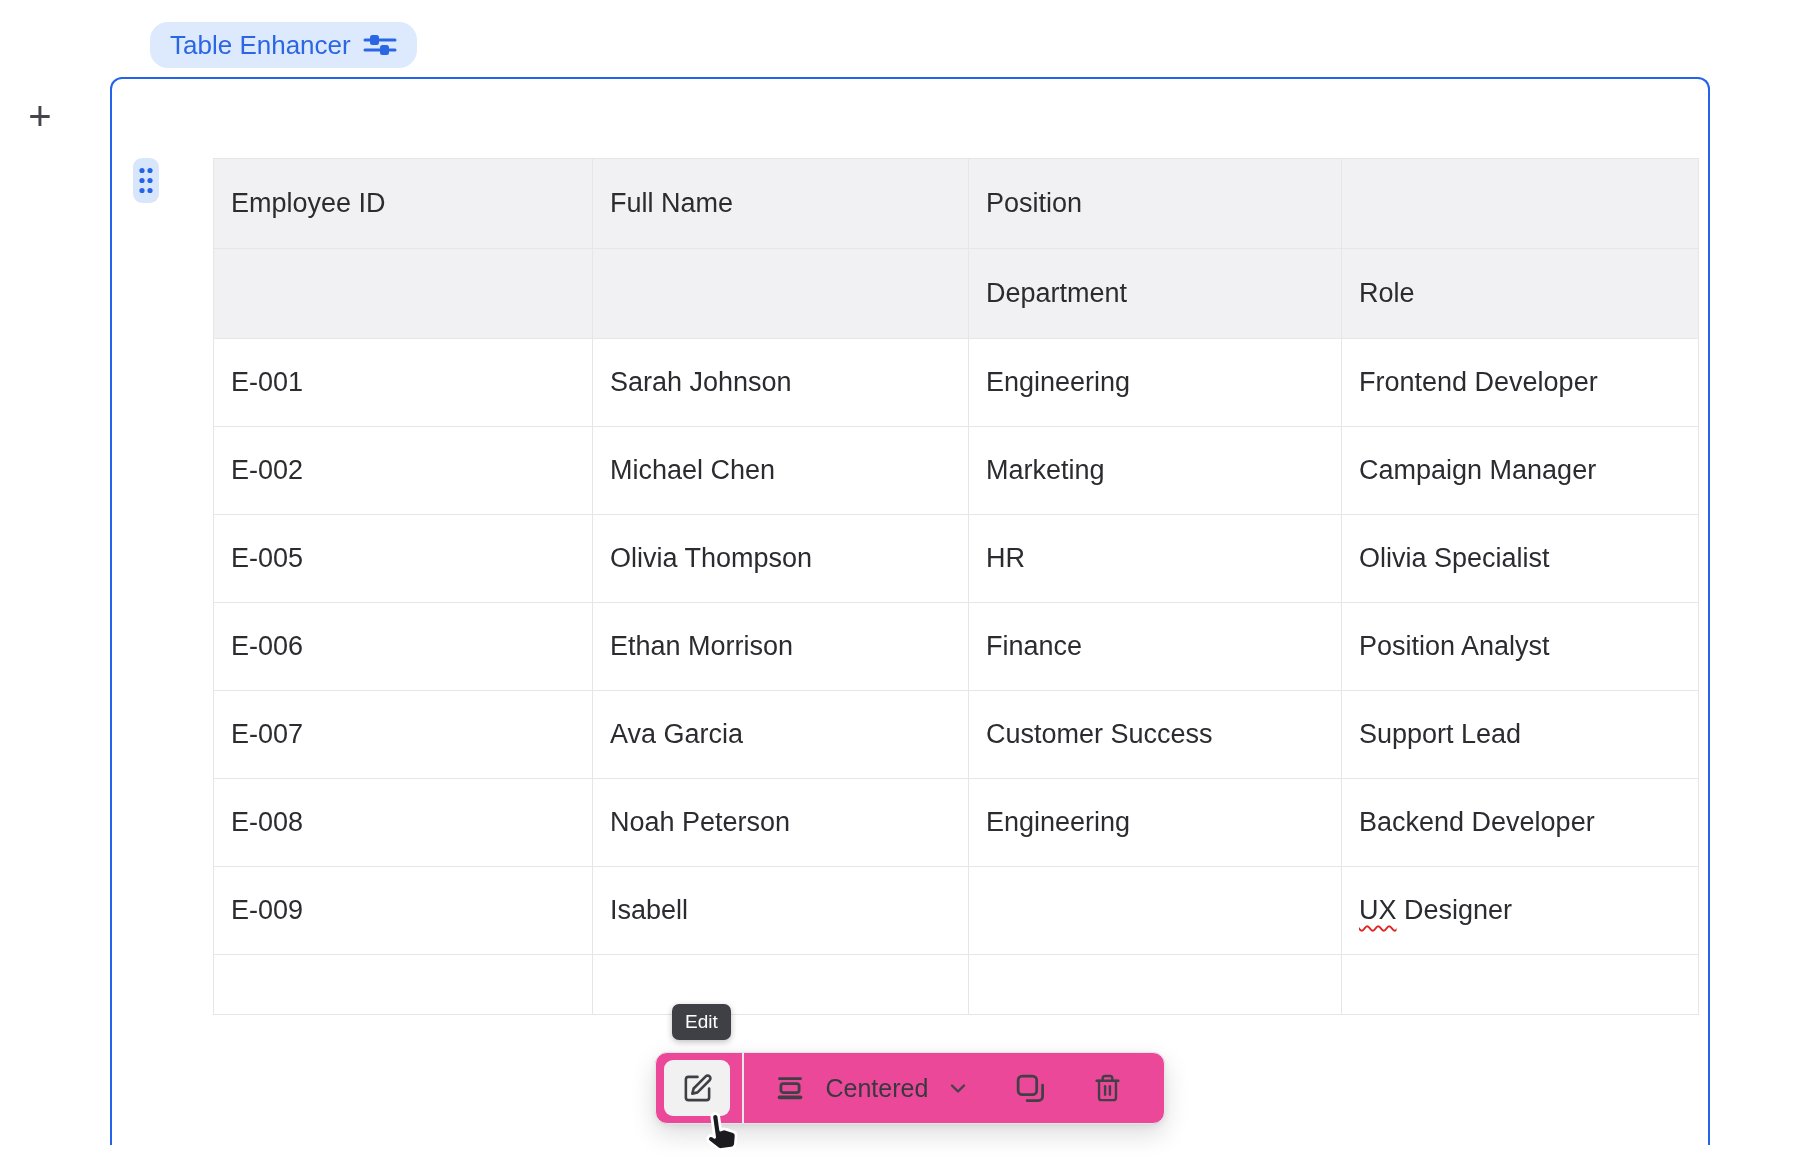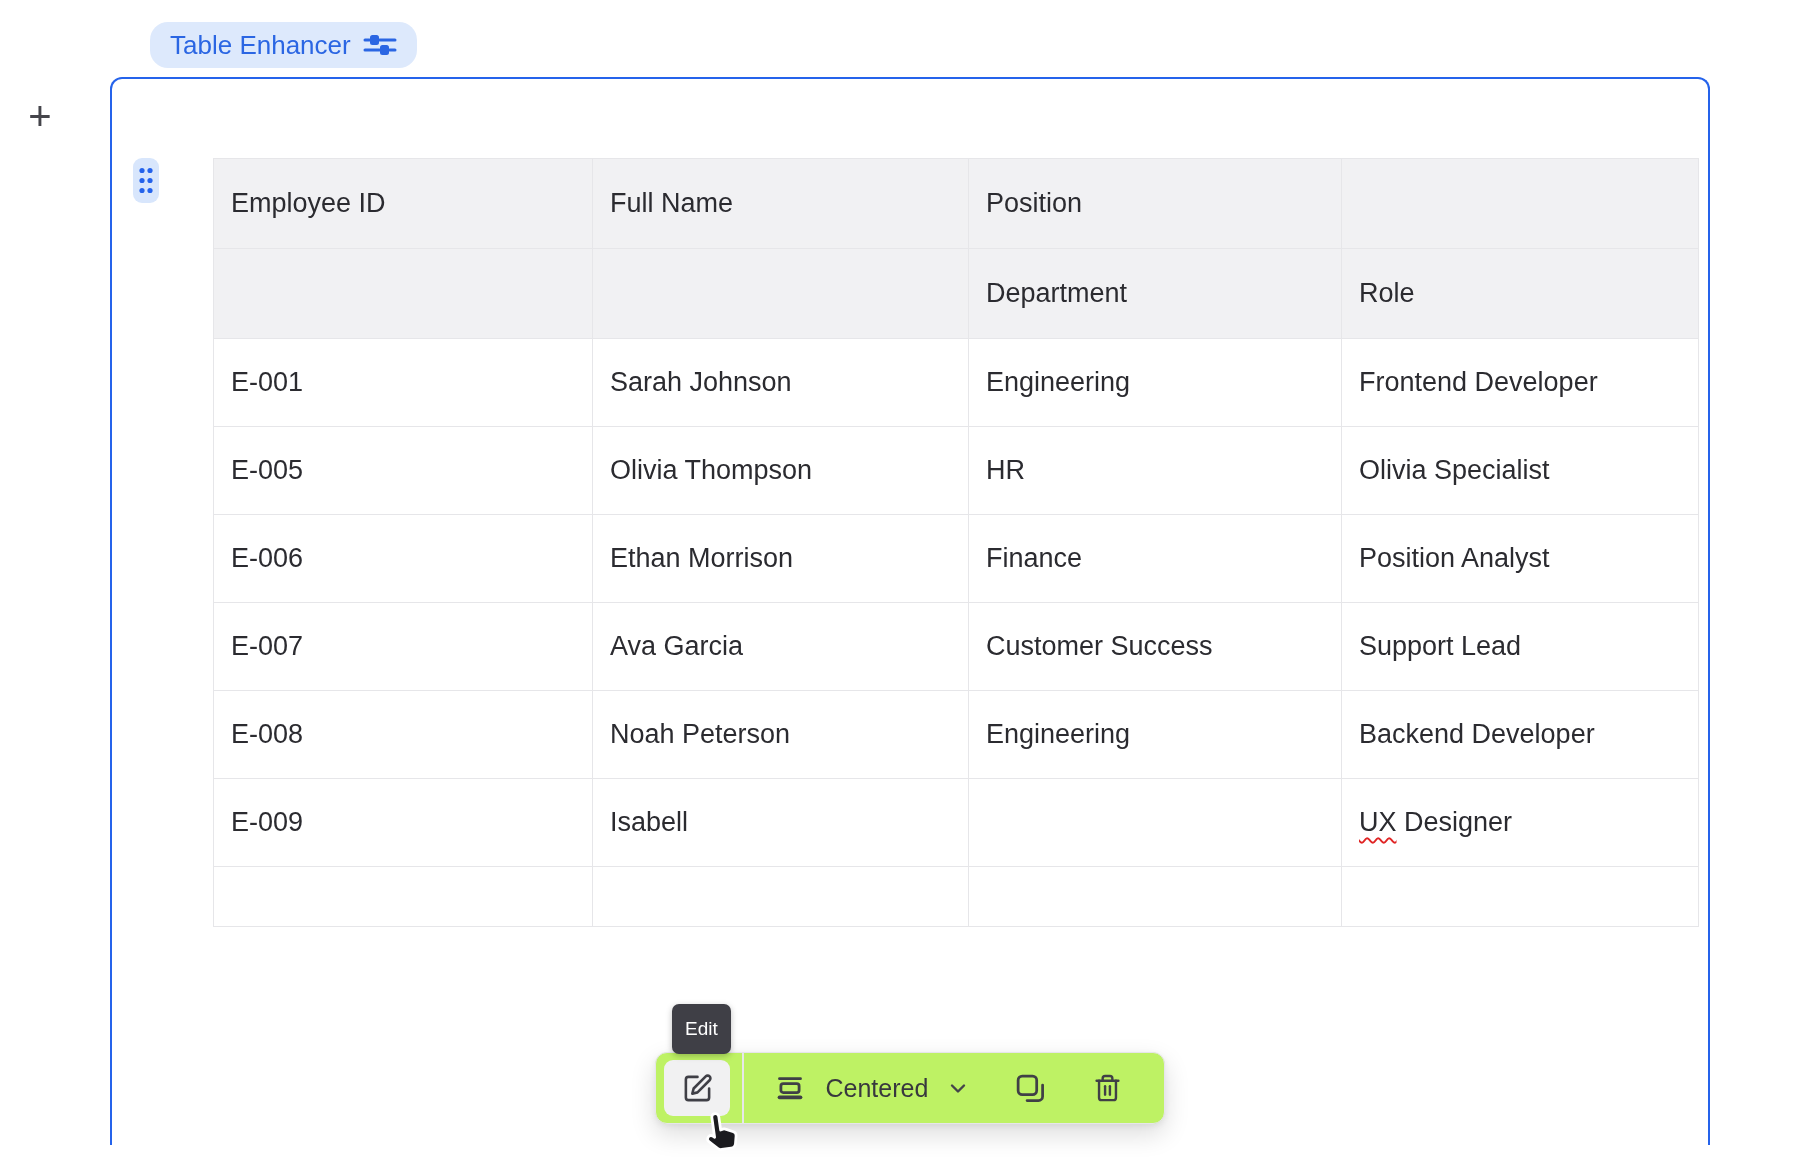--- a/index.html
+++ b/index.html
@@ -27,35 +27,35 @@
   table.emp th,table.emp td{
     border:1.5px solid #e6e6e9;font-size:27px;font-weight:400;text-align:left;
     padding:0 12px 0 17px;color:#2b2b30;vertical-align:middle;white-space:nowrap;overflow:hidden;}
   table.emp thead th{background:#f1f1f3;}
   tr.hrow{height:90px;}
   tr.drow{height:88px;}
   tr.sliver{height:60px;}
   .squiggle{text-decoration:underline;text-decoration-style:wavy;text-decoration-color:#e02424;
     text-decoration-thickness:1.5px;text-underline-offset:6px;}
   
-  .toolbar{position:absolute;left:655px;top:1052px;width:510px;height:72px;background:#bef264;
+  .toolbar{position:absolute;left:655px;top:1052px;width:510px;height:72px;background:#ec4899;
     border:1.5px solid #e6e6e9;border-radius:12px;box-shadow:0 10px 26px rgba(0,0,0,.14),0 2px 6px rgba(0,0,0,.06);
     display:flex;align-items:center;box-sizing:border-box;}
   .tb-edit-btn{margin-left:8px;width:66px;height:56px;background:#f1f1f2;border-radius:9px;
     display:flex;align-items:center;justify-content:center;cursor:pointer;flex:none;}
   .tb-divider{margin-left:12px;width:1.5px;align-self:stretch;background:#e7e7ea;flex:none;}
   .tb-align{margin-left:32px;display:flex;align-items:center;cursor:pointer;flex:none;}
   .tb-align .al-label{margin-left:22px;font-size:25px;color:#38383e;}
   .tb-align .chev{margin-left:18px;display:flex;}
   .tb-iconbtn{display:flex;align-items:center;justify-content:center;cursor:pointer;flex:none;}
   .tb-copy{margin-left:44px;}
   .tb-trash{margin-left:46px;}
   
   .tooltip{position:absolute;left:672px;top:1004px;height:36px;background:#3f3f46;color:#ffffff;
-    border-radius:7px;font-size:19px;line-height:36px;padding:7px 13px;box-shadow:0 2px 6px rgba(0,0,0,.25);}
+    border-radius:7px;font-size:19px;line-height:36px;padding:0 13px;box-shadow:0 2px 6px rgba(0,0,0,.25);}
   
   .cursor{position:absolute;left:702px;top:1110px;width:40px;height:48px;transform:rotate(-8deg);}
   svg{display:block;}
 </style>
 </head>
 <body>
 
 <div class="plus-btn">+</div>
 
 <div class="badge">
@@ -97,20 +97,26 @@
       </tr>
     </thead>
     <tbody>
       <tr class="drow">
         <td>E-001</td>
         <td>Sarah Johnson</td>
         <td>Engineering</td>
         <td>Frontend Developer</td>
       </tr>
       <tr class="drow">
+        <td>E-002</td>
+        <td>Michael Chen</td>
+        <td>Marketing</td>
+        <td>Campaign Manager</td>
+      </tr>
+      <tr class="drow">
         <td>E-005</td>
         <td>Olivia Thompson</td>
         <td>HR</td>
         <td>Olivia Specialist</td>
       </tr>
       <tr class="drow">
         <td>E-006</td>
         <td>Ethan Morrison</td>
         <td>Finance</td>
         <td>Position Analyst</td>

